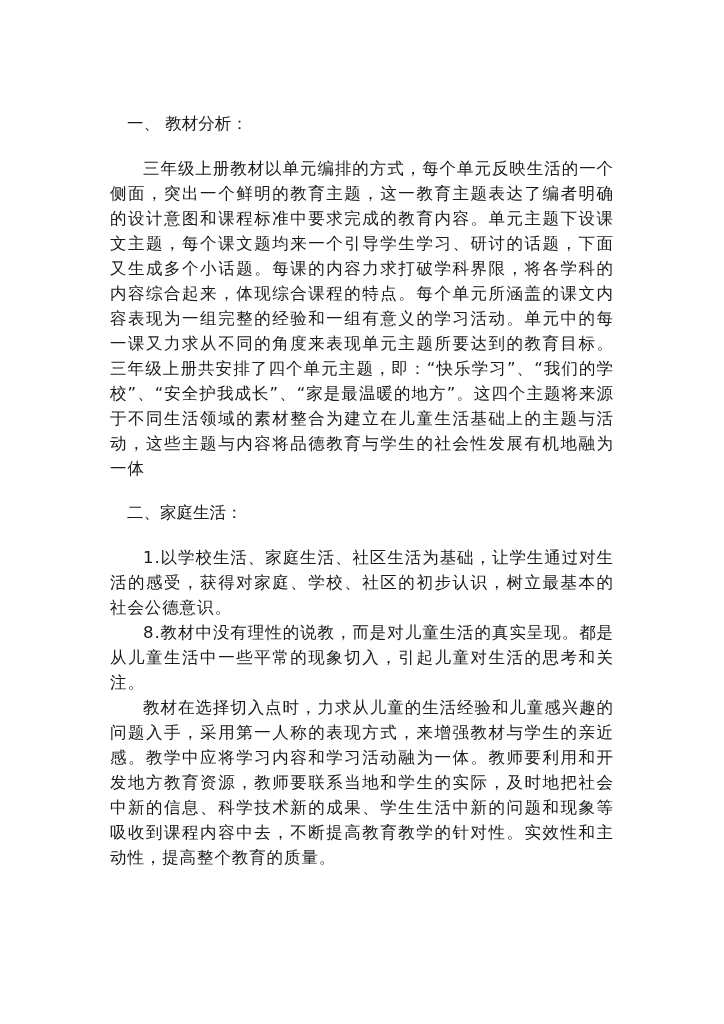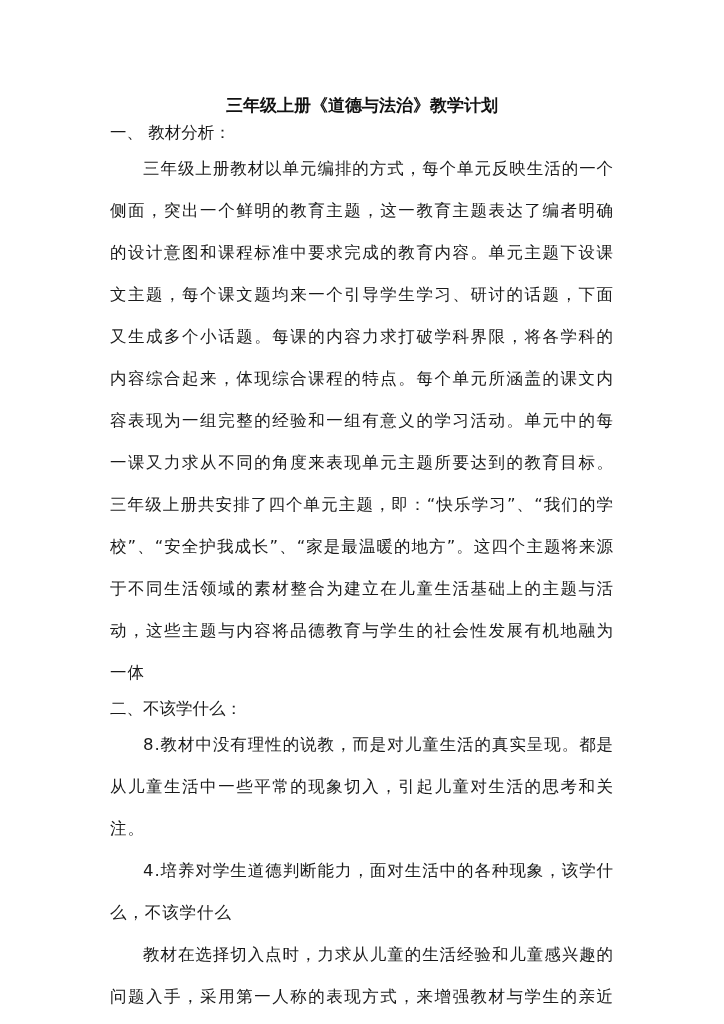--- a/index.html
+++ b/index.html
@@ -28,50 +28,49 @@
       line-height: 26px;
       height: 26px;
       margin: 0;
       letter-spacing: 0px;
       color: #111;
     }
     .heading {
       font-size: 16.5px;
       line-height: 30px;
       height: 30px;
-      margin: 0;
+      margin: 17px;
       white-space: nowrap;
     }
     .para {
       font-size: 16.5px;
-      line-height: 42px;
+      line-height: 25px;
       margin: 0;
       text-align: justify;
       text-align-last: left;
       letter-spacing: 0.9px;
       word-break: break-all;
     }
     .indent {
       text-indent: 2em;
     }
   </style>
 </head>
 <body>
 
 <div class="page">
-  <h1 class="title">三年级上册《道德与法治》教学计划</h1>
 
   <div>
     <p class="heading">一、 教材分析：</p>
     <p class="para indent">三年级上册教材以单元编排的方式，每个单元反映生活的一个侧面，突出一个鲜明的教育主题，这一教育主题表达了编者明确的设计意图和课程标准中要求完成的教育内容。单元主题下设课文主题，每个课文题均来一个引导学生学习、研讨的话题，下面又生成多个小话题。每课的内容力求打破学科界限，将各学科的内容综合起来，体现综合课程的特点。每个单元所涵盖的课文内容表现为一组完整的经验和一组有意义的学习活动。单元中的每一课又力求从不同的角度来表现单元主题所要达到的教育目标。三年级上册共安排了四个单元主题，即：“快乐学习”、“我们的学校”、“安全护我成长”、“家是最温暖的地方”。这四个主题将来源于不同生活领域的素材整合为建立在儿童生活基础上的主题与活动，这些主题与内容将品德教育与学生的社会性发展有机地融为一体</p>
   </div>
 
   <div>
-    <p class="heading">二、不该学什么：</p>
+    <p class="heading">二、家庭生活：</p>
+    <p class="para indent">1.以学校生活、家庭生活、社区生活为基础，让学生通过对生活的感受，获得对家庭、学校、社区的初步认识，树立最基本的社会公德意识。</p>
     <p class="para indent">8.教材中没有理性的说教，而是对儿童生活的真实呈现。都是从儿童生活中一些平常的现象切入，引起儿童对生活的思考和关注。</p>
-    <p class="para indent">4.培养对学生道德判断能力，面对生活中的各种现象，该学什么，不该学什么</p>
   </div>
 
   <div>
     <p class="para indent">教材在选择切入点时，力求从儿童的生活经验和儿童感兴趣的问题入手，采用第一人称的表现方式，来增强教材与学生的亲近感。教学中应将学习内容和学习活动融为一体。教师要利用和开发地方教育资源，教师要联系当地和学生的实际，及时地把社会中新的信息、科学技术新的成果、学生生活中新的问题和现象等吸收到课程内容中去，不断提高教育教学的针对性。实效性和主动性，提高整个教育的质量。</p>
   </div>
 
 </div>
 
 </body></html>

